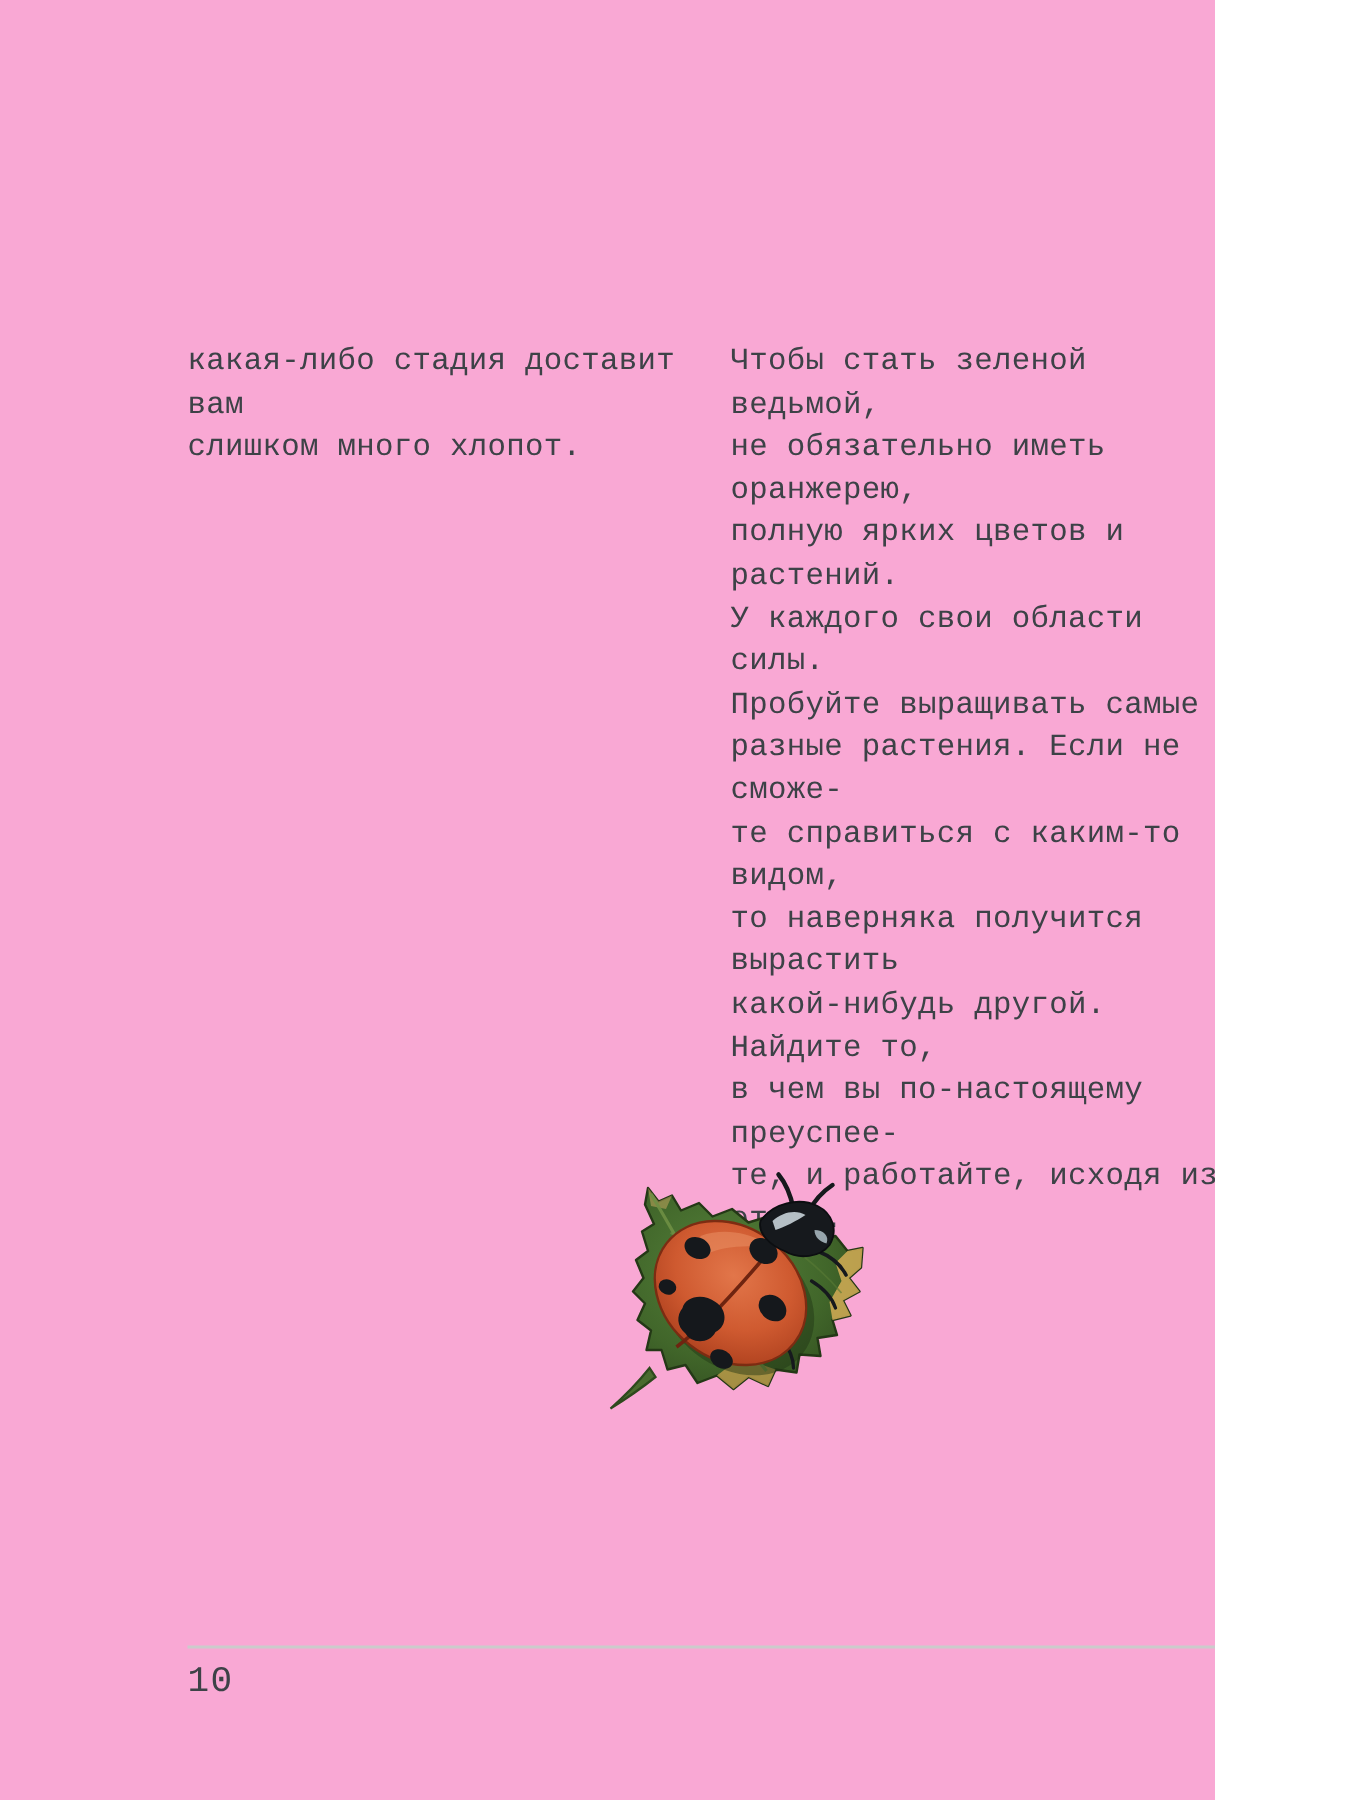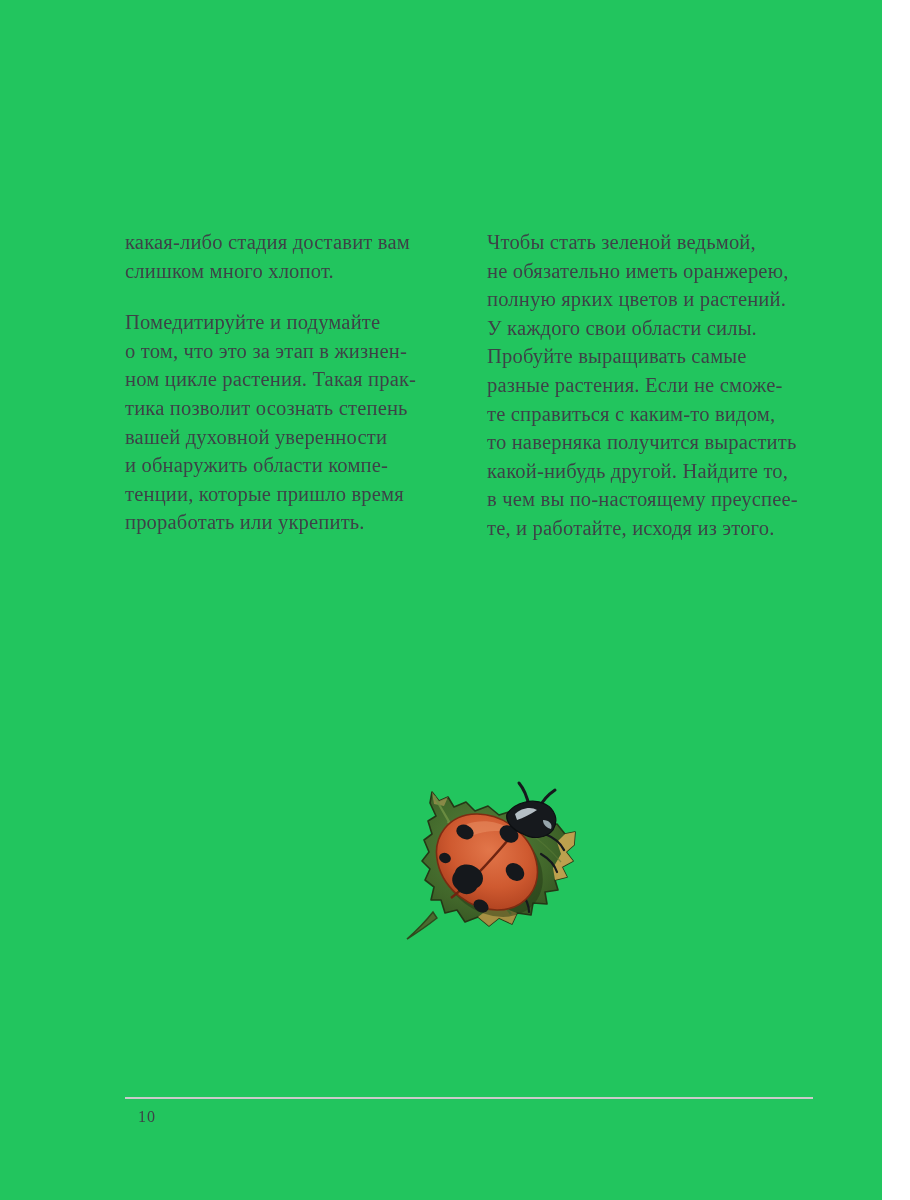--- a/index.html
+++ b/index.html
@@ -2,25 +2,25 @@
 <html><head>
 <meta charset="utf-8">
 <style>
   html, body {
     margin: 0;
     padding: 0;
     background: #ffffff;
   }
   .page {
     position: relative;
-    width: 882px;
+    width: 810px;
     height: 1200px;
-    background: #22c55e;
+    background: #f9a8d4;
     overflow: hidden;
-    font-family: Liberation Serif, serif;
+    font-family: Liberation Mono, monospace;
     color: #3d4247;
   }
   .text-columns {
     position: absolute;
     top: 228px;
     left: 125px;
     width: 700px;
     display: flex;
   }
   .col {
@@ -47,44 +47,36 @@
     left: 125px;
     top: 1097px;
     width: 688px;
     height: 2px;
     border: none;
     margin: 0;
     background: #cbcbcb;
   }
   .page-number {
     position: absolute;
-    left: 138px;
+    left: 125px;
     top: 1108px;
-    font-size: 16px;
+    font-size: 24px;
     letter-spacing: 1px;
     color: #3d4247;
   }
 </style>
 </head>
 <body>
 
 <div class="page">
 
   <div class="text-columns">
     <div class="col left">
       <p class="para">какая-либо стадия доставит вам
 слишком много хлопот.</p>
-      <p class="para">Помедитируйте и подумайте
-о том, что это за этап в жизнен-
-ном цикле растения. Такая прак-
-тика позволит осознать степень
-вашей духовной уверенности
-и обнаружить области компе-
-тенции, которые пришло время
-проработать или укрепить.</p>
     </div>
     <div class="col right">
       <p class="para">Чтобы стать зеленой ведьмой,
 не обязательно иметь оранжерею,
 полную ярких цветов и растений.
 У каждого свои области силы.
 Пробуйте выращивать самые
 разные растения. Если не сможе-
 те справиться с каким-то видом,
 то наверняка получится вырастить

